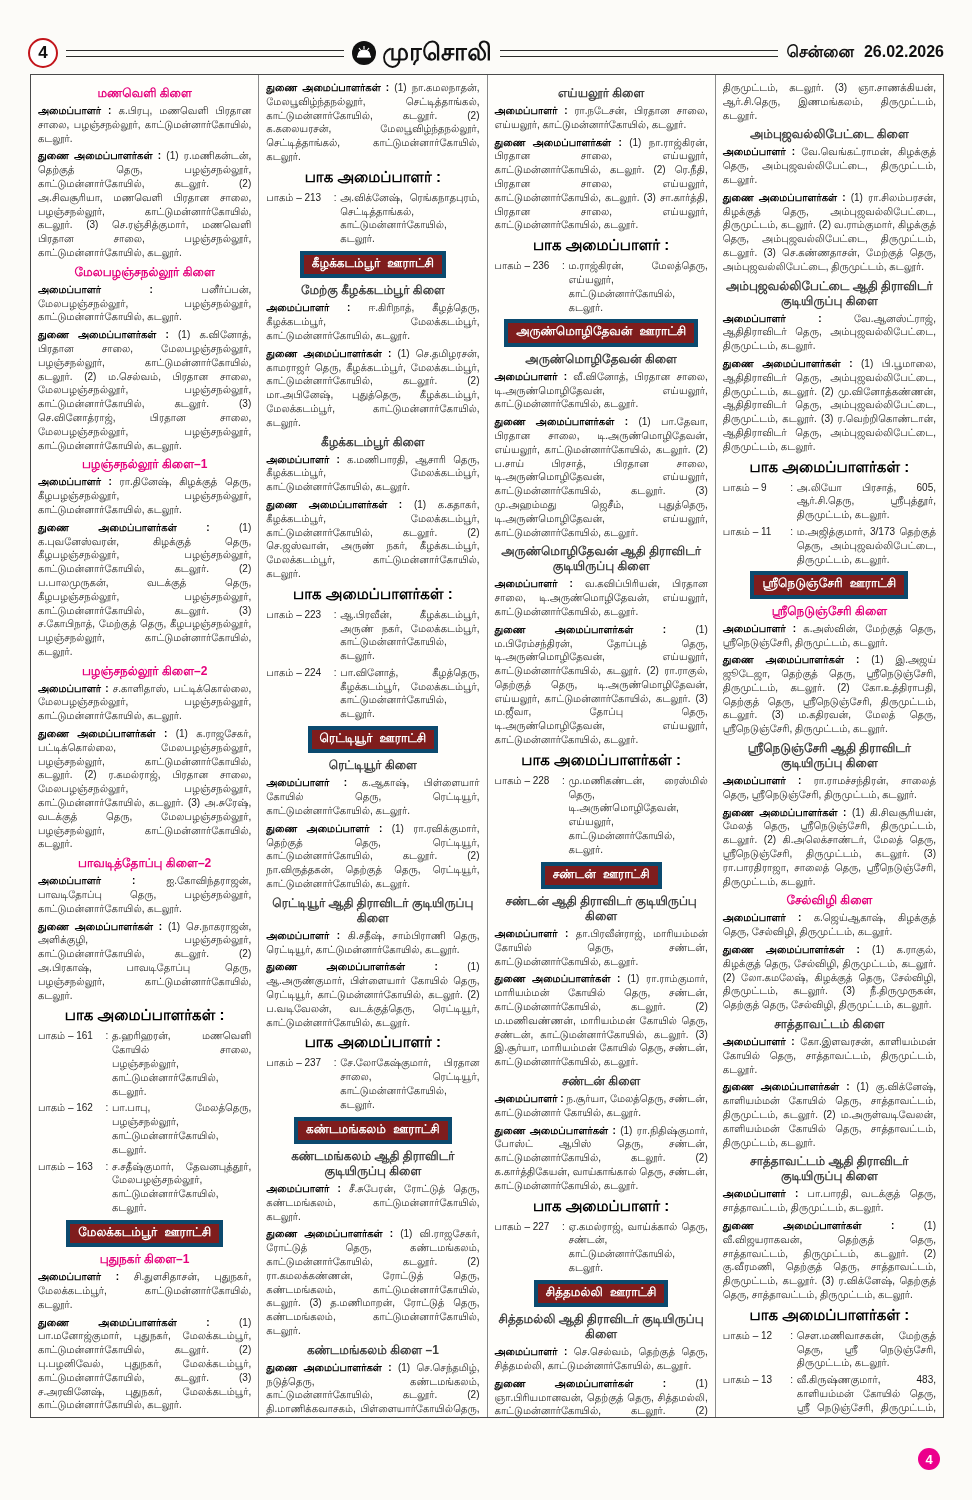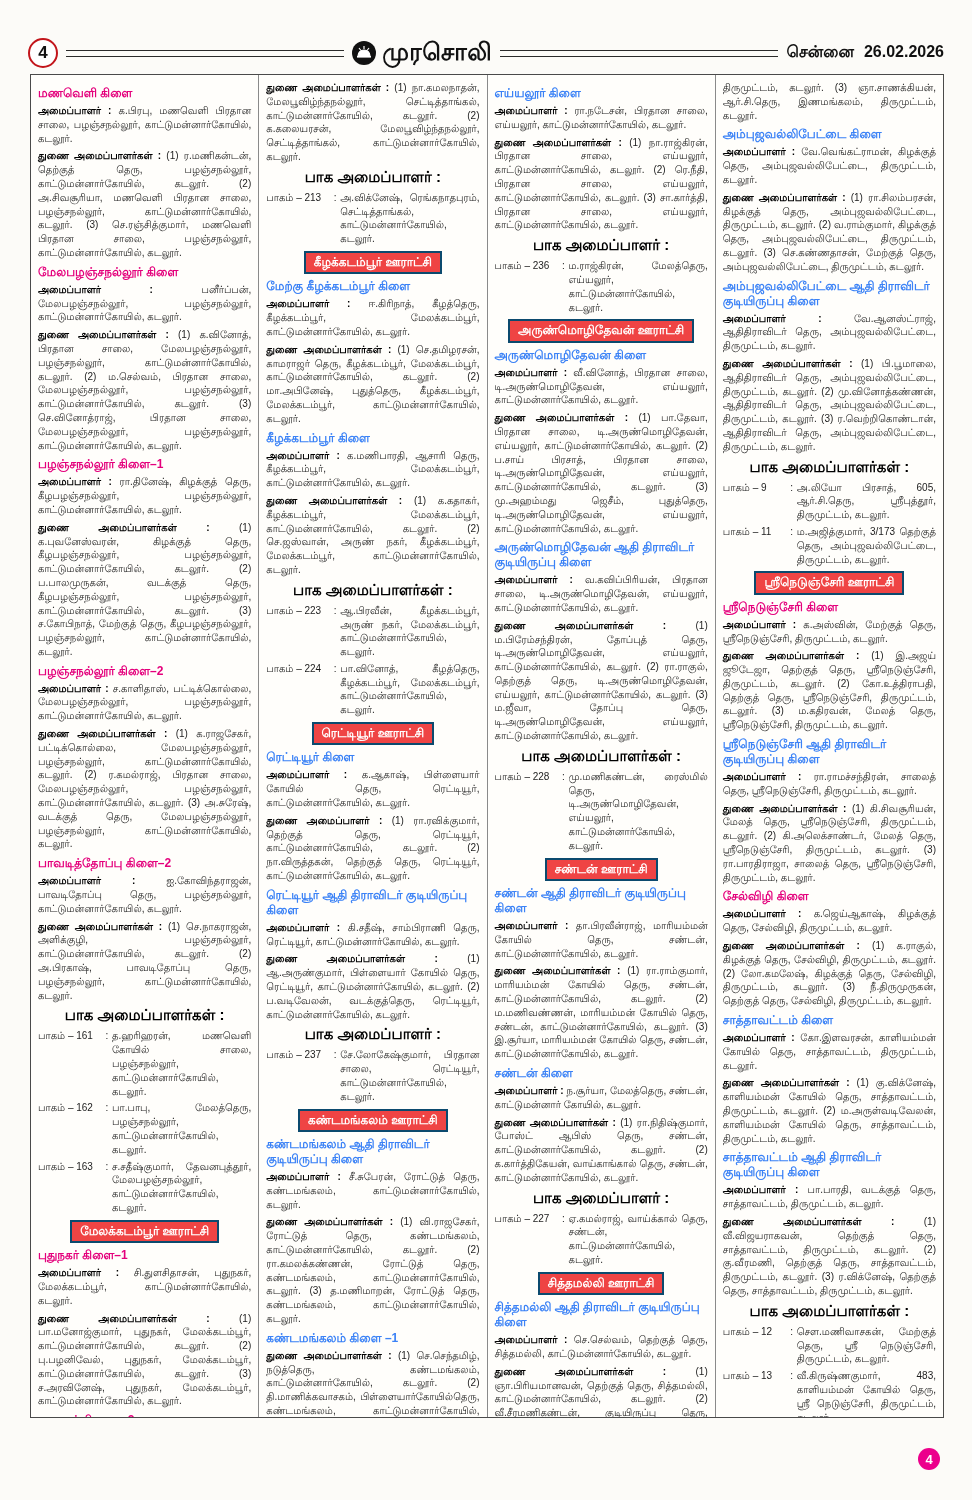--- a/index.html
+++ b/index.html
@@ -30,29 +30,29 @@
     position:absolute;left:30px;top:74px;width:912px;height:1342px;
     background:#fffefb;border:1px solid #4a4a4a;
     display:flex;overflow:hidden;
   }
   .col{
     flex:1 1 0;padding:6px 7px 4px 7px;overflow:hidden;min-width:0;
   }
   .col + .col{border-left:1px solid #8a8a8a;}
   
   .branch{
-    font-weight:bold;font-size:12px;line-height:1.25;
+    text-align:center;font-weight:bold;font-size:12px;line-height:1.25;
     margin:5px 0 3px 0;
   }
   .branch.m{color:#e4007c;}
-  .branch.r{color:#3b82f6;}
+  .branch.r{color:#404040;}
   .wardwrap{text-align:center;margin:5px 0 3px 0;}
   .ward{
-    display:inline-block;background:#ef4444;color:#fff;font-weight:bold;font-size:12px;
-    padding:2px 8px 3px 8px;border:2px solid #0c4a6e;line-height:1.2;
+    display:inline-block;background:#7f1d1d;color:#fff;font-weight:bold;font-size:12px;
+    padding:2px 8px 3px 8px;border:4px solid #0c4a6e;line-height:1.2;font-family:Liberation Mono, monospace;
   }
   .para{
     font-size:10px;line-height:1.38;text-align:justify;margin:0 0 4px 0;
     word-break:break-word;
   }
   .para b{color:#000;}
   .center-label{
     text-align:center;font-weight:bold;font-size:15px;margin:4px 0 3px 0;color:#000;
   }
   .part{display:flex;font-size:10px;line-height:1.38;margin:0 0 3px 0;}

